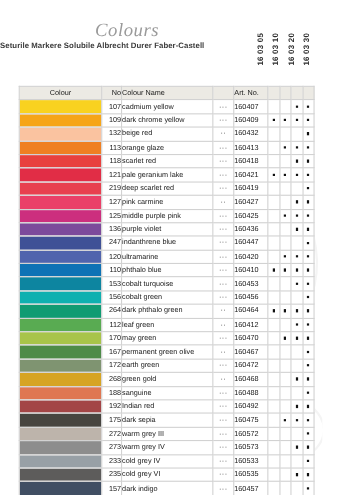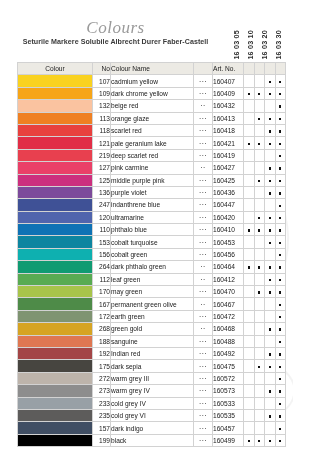--- a/index.html
+++ b/index.html
@@ -31,41 +31,41 @@
     position: relative;
     z-index: 1;
     width: 293px;
     height: 450px;
     box-sizing: border-box;
   }
 
   
   .header {
     position: relative;
-    height: 62px;
+    height: 78px;
   }
   .title {
     position: absolute;
     left: 0;
     right: 0;
     top: 18px;
     text-align: center;
     font-family: "Liberation Serif", serif;
     font-style: italic;
     font-size: 17px;
     color: #9a9a9a;
     letter-spacing: 0.5px;
     padding-right: 62px;
   }
   .subtitle {
     position: absolute;
     left: 0;
     right: 0;
     top: 38px;
-    text-align: center;
+    text-align: left;
     font-size: 7.1px;
     font-weight: bold;
     color: #3a3a3a;
     letter-spacing: 0.05px;
     padding-right: 62px;
   }
   .rot-heads {
     position: absolute;
     right: 8px;
     top: 6px;

